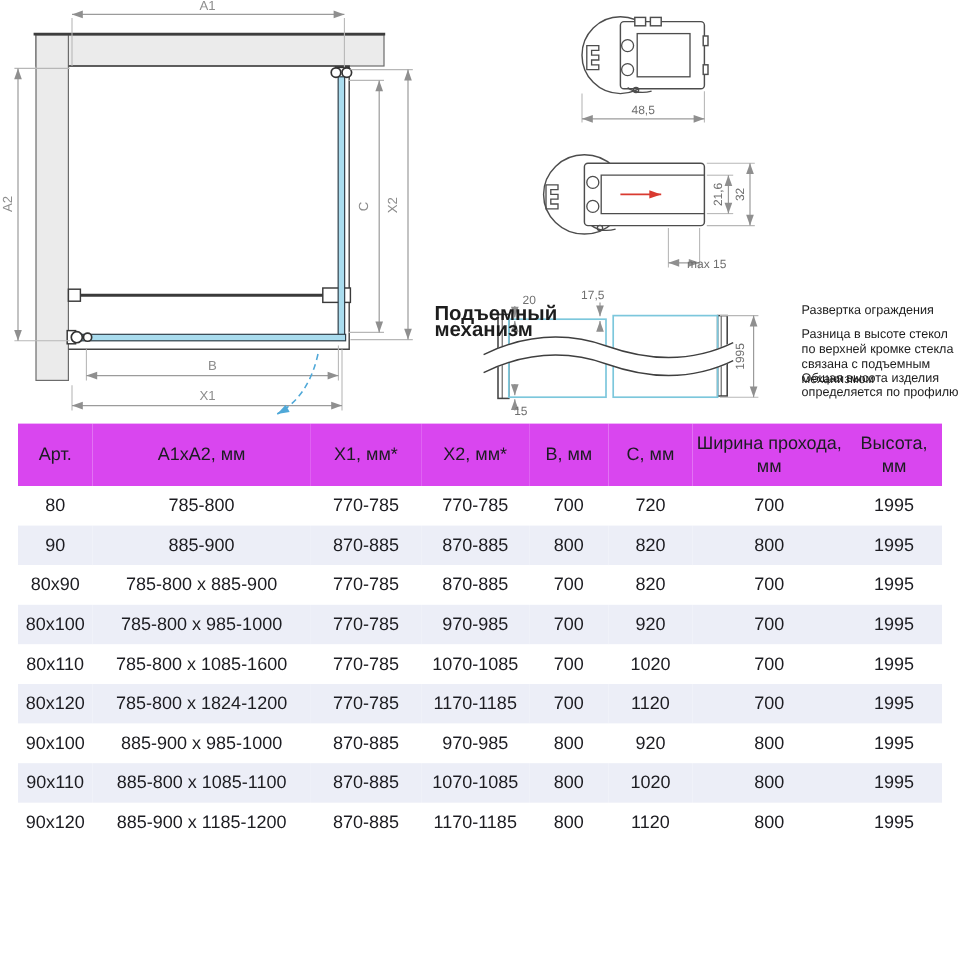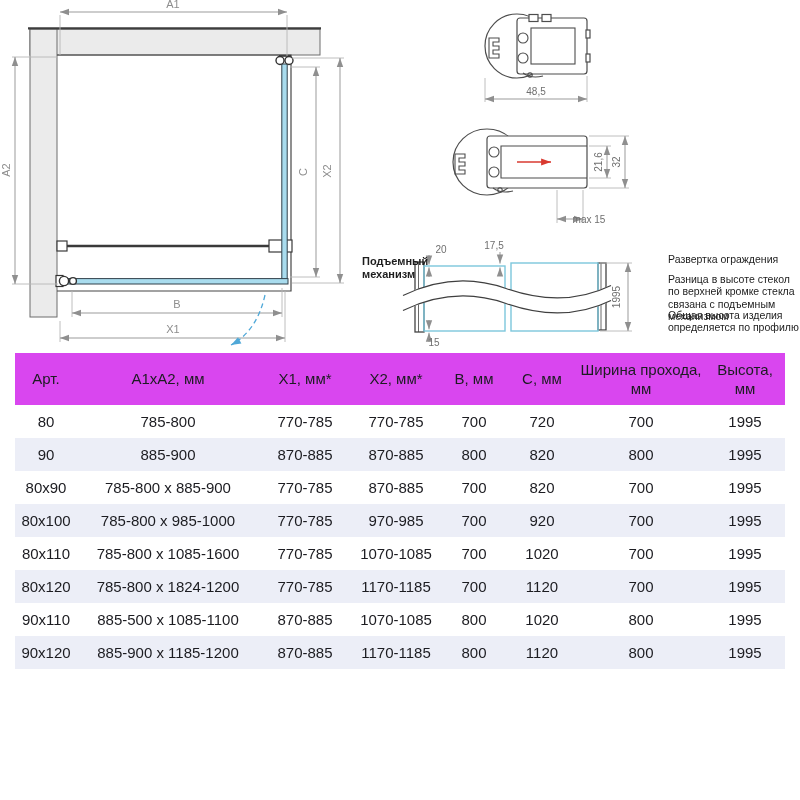--- a/index.html
+++ b/index.html
@@ -21,21 +21,21 @@
   .dlab2{fill:#6f6f6f;font-size:10px;text-anchor:middle;}
   .prof{fill:#ffffff;stroke:#4d4d4d;stroke-width:1.2;}
   .profln{fill:none;stroke:#4d4d4d;stroke-width:1.1;}
   .arc{fill:none;stroke:#4fa8d8;stroke-width:1.3;stroke-dasharray:5 3.5;}
   .wavemask{fill:none;stroke:#ffffff;stroke-width:15;}
   .wave{fill:none;stroke:#3f3f3f;stroke-width:1.2;}
   .hinge{fill:#ffffff;stroke:#333333;stroke-width:1.4;}
 
   .mech-label{
     position:absolute;left:362px;top:255px;width:80px;
-    font-size:11px;line-height:13px;font-weight:600;color:#1d1d1d;
+    font-size:17px;line-height:13px;font-weight:600;color:#1d1d1d;
     white-space:pre-line;
   }
   .note{
     position:absolute;left:668px;width:135px;
     font-size:10.5px;line-height:12.3px;font-weight:500;color:#1c1c1c;
     white-space:pre-line;
   }
   .note1{top:253px;}
   .note2{top:273px;}
   .note3{top:309px;}
@@ -284,22 +284,32 @@
             <td>80x120</td>
             <td>785-800 x 1824-1200</td>
             <td>770-785</td>
             <td>1170-1185</td>
             <td>700</td>
             <td>1120</td>
             <td>700</td>
             <td>1995</td>
           </tr>
           <tr>
+            <td>90x100</td>
+            <td>885-900 x 985-1000</td>
+            <td>870-885</td>
+            <td>970-985</td>
+            <td>800</td>
+            <td>920</td>
+            <td>800</td>
+            <td>1995</td>
+          </tr>
+          <tr>
             <td>90x110</td>
-            <td>885-500 x 1085-1100</td>
+            <td>885-800 x 1085-1100</td>
             <td>870-885</td>
             <td>1070-1085</td>
             <td>800</td>
             <td>1020</td>
             <td>800</td>
             <td>1995</td>
           </tr>
           <tr>
             <td>90x120</td>
             <td>885-900 x 1185-1200</td>

